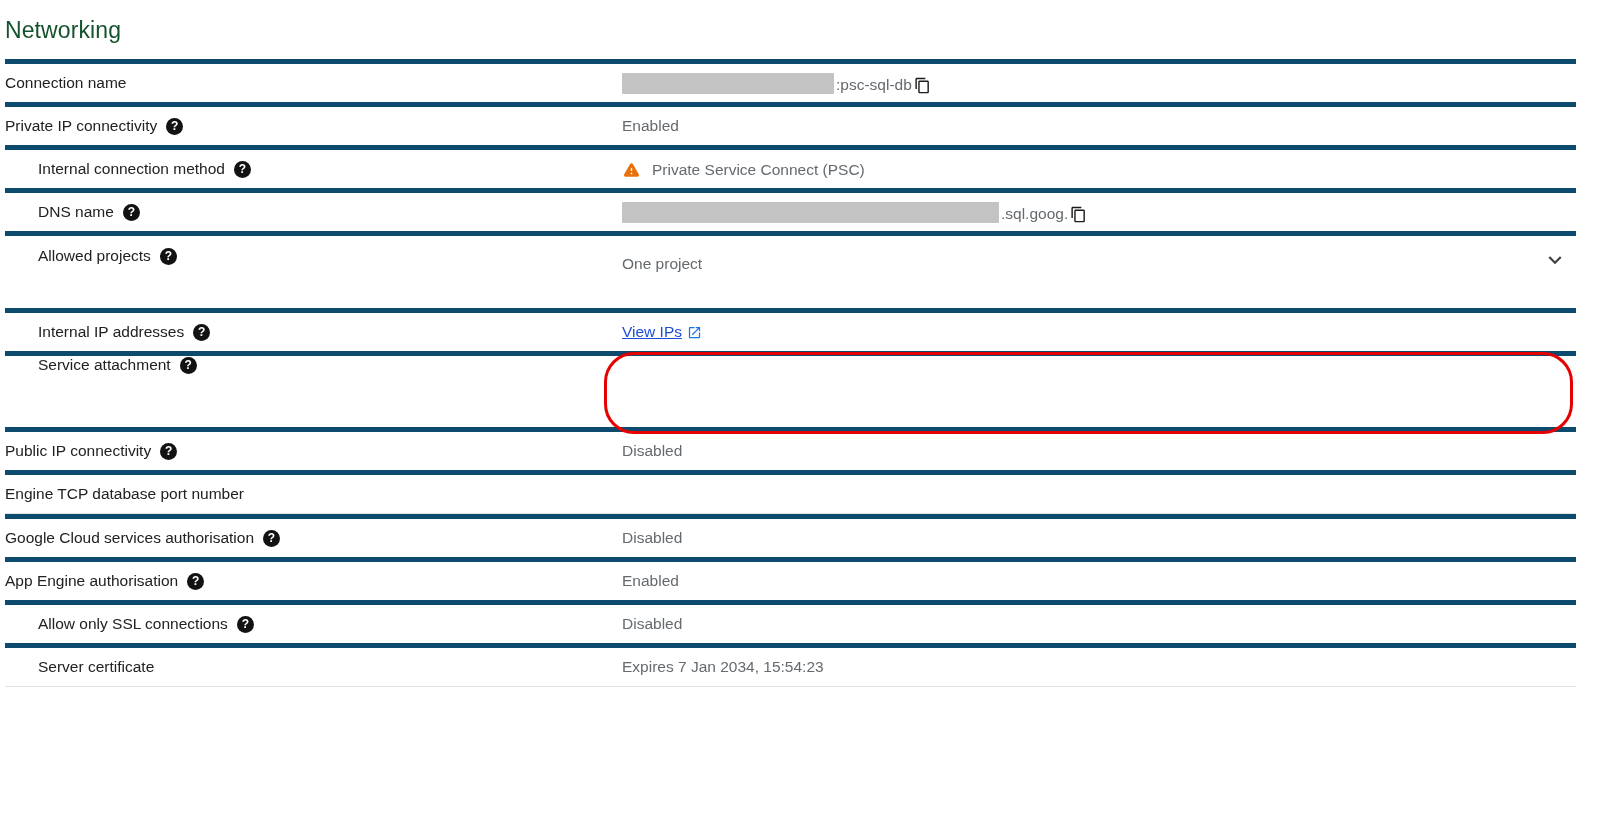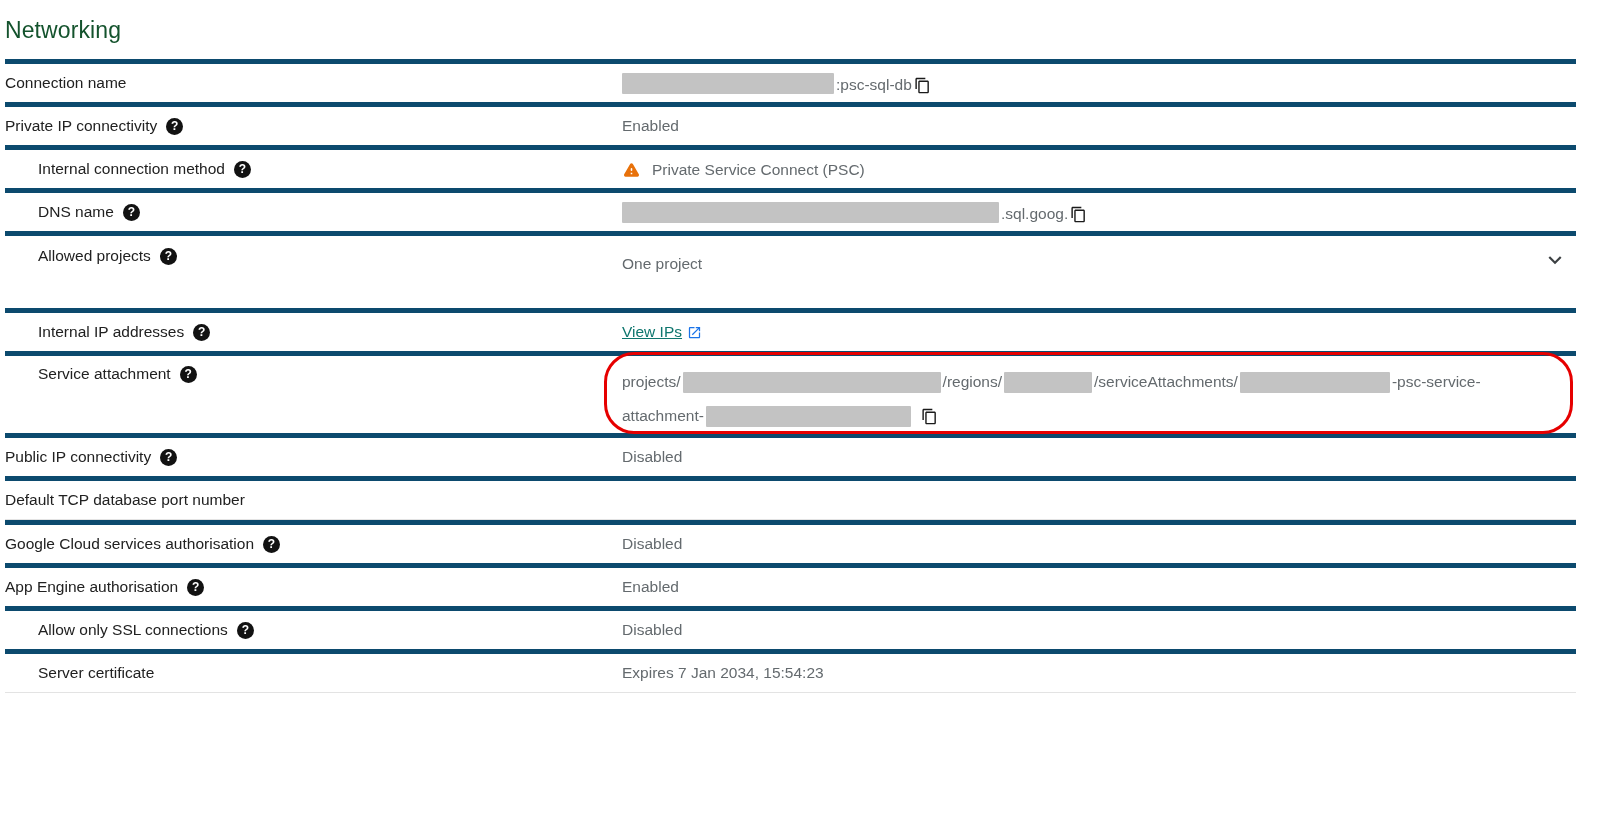--- a/index.html
+++ b/index.html
@@ -7,42 +7,42 @@
     font-family:"Liberation Sans", sans-serif; overflow:hidden; }
   .content { width:1576px; padding-left:5px; }
 
   .section-title { font-size:23px; font-weight:500; color:#14532d; letter-spacing:.1px; }
   .title-networking { padding-top:17px; padding-bottom:15px; }
   .title-security { padding-top:48px; padding-bottom:13px; }
 
   .rows { border-bottom:1px solid #e3e3e3; }
   .row { display:flex; align-items:center; border-top:5px solid #0c4a6e; min-height:43px; }
   .row.tall-allowed { min-height:77px; align-items:flex-start; padding-top:11px; }
-  .row.tall-sa { min-height:76px; align-items:flex-start; padding-top:9px; position:relative; }
+  .row.tall-sa { min-height:76px; align-items:flex-start; position:relative; }
 
   .label-cell { width:612px; flex:0 0 612px; display:flex; align-items:center; gap:9px;
     color:#212121; font-size:15.5px; }
   .indent .label-cell { padding-left:33px;align-items:center; }
   .value-cell { flex:1; display:flex; align-items:flex-end; gap:2px;
     color:#646a6e; font-size:15.5px; padding-left:5px; }
 
   .help-icon { width:17px; height:17px; border-radius:50%; background:#121212; color:#ffffff;
     font-size:12px; font-weight:bold; line-height:17px; text-align:center; flex:0 0 17px;
     cursor:pointer; user-select:none; }
 
   .redact { display:inline-block; background:#c3c3c3; height:21px; border-radius:1px; }
   .w-conn { width:212px; } .w-dns { width:377px; }
   .w-sa1 { width:258px; } .w-sa2 { width:88px; } .w-sa3 { width:150px; } .w-sa4 { width:205px; }
 
   .copy-icon { width:17px; height:17px; cursor:pointer; flex:0 0 17px; }
   .warn-icon { width:19px; height:19px; margin-right:9px; flex:0 0 19px; }
   .ext-icon { width:15px; height:15px; }
   .chevron-icon { width:26px; height:26px; margin-left:auto; margin-right:8px; cursor:pointer; }
 
-  .link { color:#0f766e; text-decoration:underline; cursor:pointer; display:inline-flex;
+  .link { color:#1d4ed8; text-decoration:underline; cursor:pointer; display:inline-flex;
     align-items:center; gap:5px; }
   .link .ext-icon { text-decoration:none; }
 
   .sa-lines { display:block; line-height:34px; max-width:930px; }
   .sa-lines .redact { vertical-align:middle; margin:0 2px; }
   .sa-lines .copy-icon { vertical-align:middle; margin-left:8px; }
 
   .red-annotation { position:absolute; left:599px; right:3px; top:-4px; height:82px;
     border:3px solid #e60000; border-radius:30px; pointer-events:none; }
 </style>
@@ -148,41 +148,36 @@
             </svg>
         </span>
       </div>
     </div>
 
     <div class="row indent tall-sa">
       <div class="label-cell">
         <span>Service attachment</span>
         <span class="help-icon">?</span>
       </div>
-      <div class="value-cell">
-        <span class="sa-lines"><span>projects/</span><span class="redact w-sa1"></span><span>/regions/</span><span class="redact w-sa2"></span><span>/serviceAttachments/</span><span class="redact w-sa3"></span><span>-psc-service-</span><br><span>attachment-</span><span class="redact w-sa4"></span><svg class="copy-icon" viewBox="0 0 24 24" fill="#1b1b1b">
-              <use href="#ic-copy"></use>
-            </svg></span>
-      </div>
       <div class="red-annotation"></div>
     </div>
 
     <div class="row">
       <div class="label-cell">
         <span>Public IP connectivity</span>
         <span class="help-icon">?</span>
       </div>
       <div class="value-cell">
         <span>Disabled</span>
       </div>
     </div>
 
     <div class="row">
       <div class="label-cell">
-        <span>Default TCP database port number</span>
+        <span>Engine TCP database port number</span>
       </div>
     </div>
 
   </div>
 
 
   <div class="rows">
 
     <div class="row">
       <div class="label-cell">

